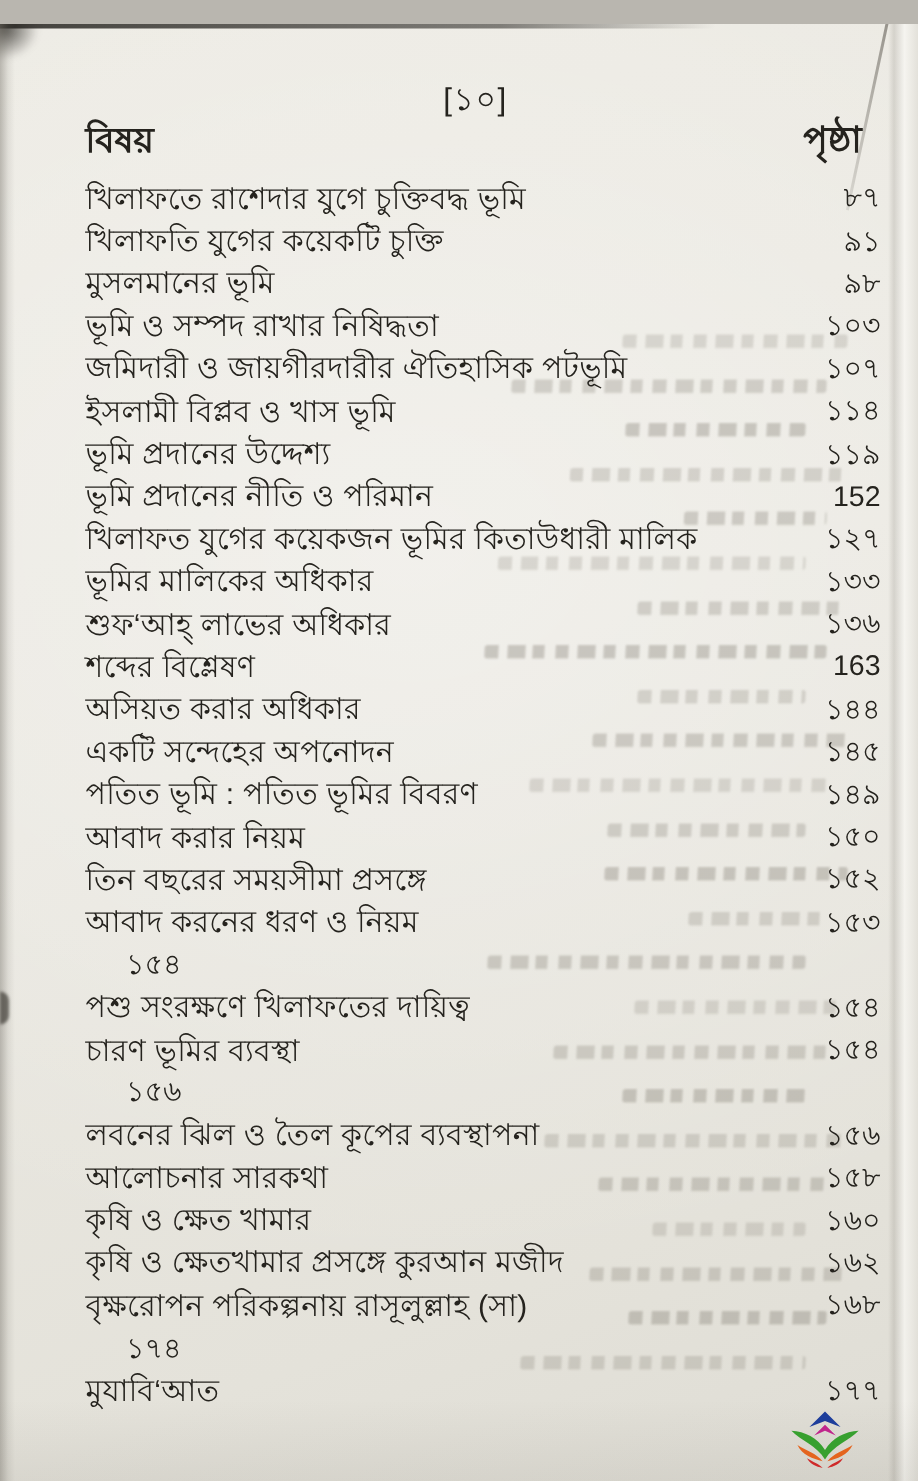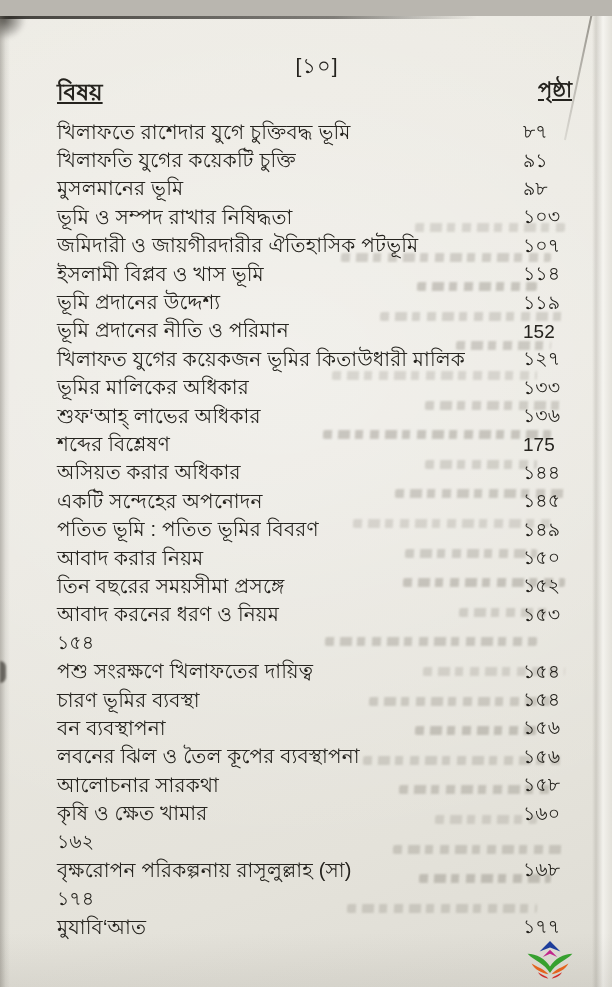--- a/index.html
+++ b/index.html
@@ -28,28 +28,28 @@
     background:linear-gradient(180deg,rgba(120,116,106,0),rgba(120,116,106,.14));}
   .crease{position:absolute;top:-8px;right:18px;width:2px;height:135px;
     background:linear-gradient(180deg,rgba(110,106,98,.7),rgba(110,106,98,.15));
     transform:rotate(12deg);transform-origin:top center;}
   .edge-mark{position:absolute;top:645px;left:0;width:6px;height:22px;border-radius:0 8px 8px 0;
     background:rgba(50,47,42,.65);filter:blur(1px);}
   
   .folio{position:absolute;top:34px;left:0;width:100%;text-align:center;
     padding-left:22px;box-sizing:border-box;font-size:21px;letter-spacing:1px;}
   .cols{position:absolute;top:58px;left:57px;width:530px;display:flex;
-    justify-content:space-between;text-decoration:underline;}
+    justify-content:space-between;align-items:flex-end;}
   .col-subject{font-size:23px;font-weight:700;}
-  .col-page{font-size:21px;font-weight:700;width:64px;text-align:center;}
+  .col-page{font-size:24px;font-weight:700;width:64px;text-align:center;}
   
   .toc{position:absolute;top:103px;left:57px;width:530px;}
   .row{display:flex;justify-content:space-between;align-items:center;height:28.4px;}
   .row .t{font-size:20px;font-weight:500;white-space:nowrap;letter-spacing:.2px;}
-  .row .p{font-size:19px;font-weight:500;width:64px;text-align:left;flex:none;}
+  .row .p{font-size:19px;font-weight:500;width:64px;text-align:right;flex:none;}
   
   .bleed{position:absolute;top:0;left:0;width:100%;height:100%;pointer-events:none;}
   .bleed .bl{position:absolute;height:9px;color:rgba(128,123,112,.40);
     background:repeating-linear-gradient(90deg,currentColor 0 9px,transparent 9px 15px,currentColor 15px 27px,transparent 27px 32px,currentColor 32px 40px,transparent 40px 47px);
     filter:blur(.8px);transform:skewX(-3deg);border-radius:2px;}
   
   .logo{position:absolute;top:924px;left:526px;width:48px;height:42px;}
 </style>
 </head>
 <body>
@@ -137,21 +137,21 @@
       <div class="row">
         <span class="t">ভূমির মালিকের অধিকার</span>
         <span class="p">১৩৩</span>
       </div>
       <div class="row">
         <span class="t">শুফ‘আহ্ লাভের অধিকার</span>
         <span class="p">১৩৬</span>
       </div>
       <div class="row">
         <span class="t">শব্দের বিশ্লেষণ</span>
-        <span class="p">175</span>
+        <span class="p">163</span>
       </div>
       <div class="row">
         <span class="t">অসিয়ত করার অধিকার</span>
         <span class="p">১৪৪</span>
       </div>
       <div class="row">
         <span class="t">একটি সন্দেহের অপনোদন</span>
         <span class="p">১৪৫</span>
       </div>
       <div class="row">
@@ -175,36 +175,36 @@
       </div>
       <div class="row">
         <span class="t">পশু সংরক্ষণে খিলাফতের দায়িত্ব</span>
         <span class="p">১৫৪</span>
       </div>
       <div class="row">
         <span class="t">চারণ ভূমির ব্যবস্থা</span>
         <span class="p">১৫৪</span>
       </div>
       <div class="row">
-        <span class="t">বন ব্যবস্থাপনা</span>
         <span class="p">১৫৬</span>
       </div>
       <div class="row">
         <span class="t">লবনের ঝিল ও তৈল কূপের ব্যবস্থাপনা</span>
         <span class="p">১৫৬</span>
       </div>
       <div class="row">
         <span class="t">আলোচনার সারকথা</span>
         <span class="p">১৫৮</span>
       </div>
       <div class="row">
         <span class="t">কৃষি ও ক্ষেত খামার</span>
         <span class="p">১৬০</span>
       </div>
       <div class="row">
+        <span class="t">কৃষি ও ক্ষেতখামার প্রসঙ্গে কুরআন মজীদ</span>
         <span class="p">১৬২</span>
       </div>
       <div class="row">
         <span class="t">বৃক্ষরোপন পরিকল্পনায় রাসূলুল্লাহ (সা)</span>
         <span class="p">১৬৮</span>
       </div>
       <div class="row">
         <span class="p">১৭৪</span>
       </div>
       <div class="row">

